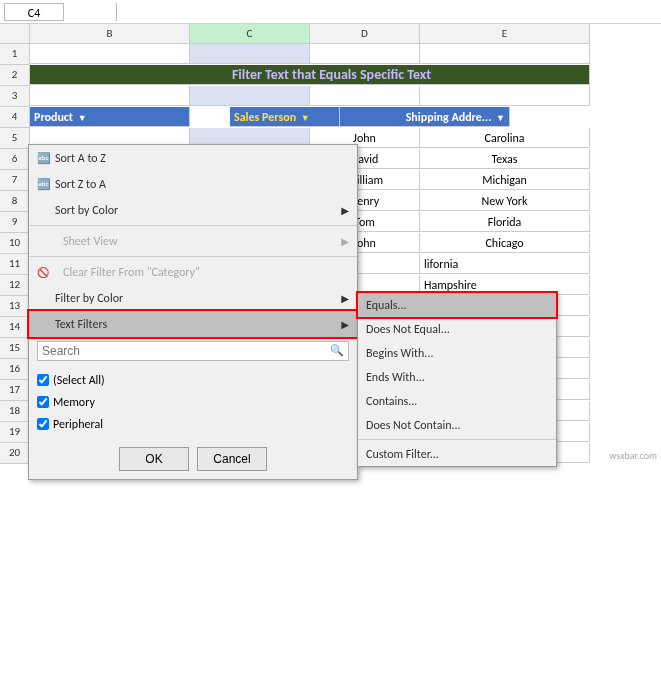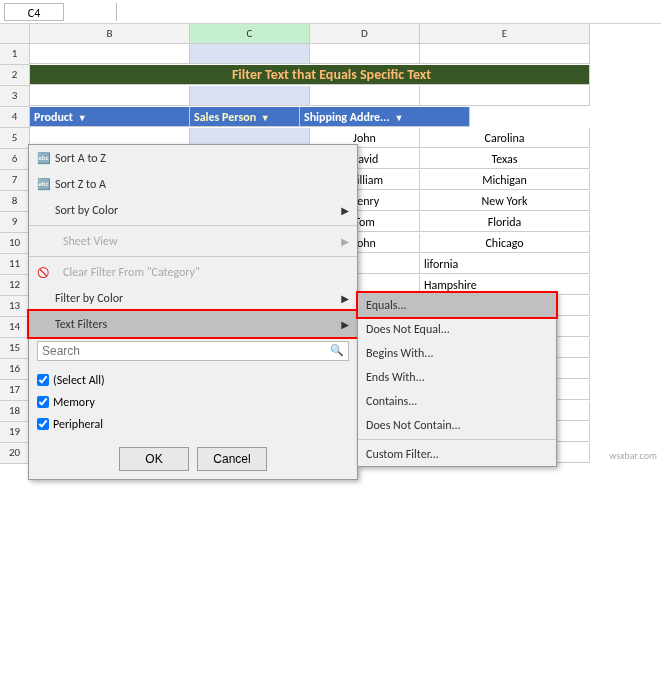--- a/index.html
+++ b/index.html
@@ -24,21 +24,21 @@
     .row-num { width: 30px; min-width: 30px; background: #f2f2f2; border-right: 1px solid #ccc; border-bottom: 1px solid #ccc; text-align: center; font-size: 11px; line-height: 20px; color: #333; }
     .cell { height: 20px; border-right: 1px solid #ccc; border-bottom: 1px solid #ccc; font-size: 12px; line-height: 20px; padding: 0 4px; overflow: hidden; white-space: nowrap; background: #fff; }
     .cell.center { text-align: center; }
     .cell.col-b { width: 160px; min-width: 160px; }
     .cell.col-c { width: 120px; min-width: 120px; background: #d9e1f2; }
     .cell.col-c.header-cell { background: #4472c4; color: #fff; font-weight: bold; }
     .cell.col-d { width: 110px; min-width: 110px; }
     .cell.col-e { width: 170px; min-width: 170px; }
 
     
-    .title-cell { background: #375623; color: #fdba74; font-weight: bold; font-size: 14px; text-align: center; padding-left: 48px; }
+    .title-cell { background: #375623; color: #c4b5fd; font-weight: bold; font-size: 14px; text-align: center; padding-left: 48px; }
 
     
     .header-row .cell { background: #4472c4; color: #fff; font-weight: bold; font-size: 12px; }
 
     
     .filter-icon { font-size: 9px; margin-left: 2px; }
 
     
     .dropdown-overlay { position: absolute; top: 100px; left: 28px; z-index: 100; display: flex; }
 
@@ -120,22 +120,22 @@
       <div class="row-num">3</div>
       <div class="cell col-b"></div>
       <div class="cell col-c" style="background:#d9e1f2;"></div>
       <div class="cell col-d"></div>
       <div class="cell col-e"></div>
     </div>
 
     <div class="row header-row">
       <div class="row-num" style="background:#f2f2f2;">4</div>
       <div class="cell col-b" style="background:#4472c4;color:#fff;font-weight:bold;">Product <span class="filter-icon">▼</span></div>
-      <div class="cell col-d" style="background:#4472c4;color:#fef9c3;font-weight:bold;">Sales Person <span class="filter-icon">▼</span></div>
-      <div class="cell col-e" style="background:#4472c4;color:#fff;font-weight:bold;">Shipping Addre... <span class="filter-icon">▼</span></div>
+      <div class="cell col-d" style="background:#4472c4;color:#fde047;font-weight:bold;margin-left:40px;">Sales Person <span class="filter-icon">▼</span></div>
+      <div class="cell col-e" style="background:#4472c4;color:#fff;font-weight:bold;text-align:right;">Shipping Addre... <span class="filter-icon">▼</span></div>
     </div>
 
     <div class="row">
       <div class="row-num">5</div>
       <div class="cell col-b"></div>
       <div class="cell col-c" style="background:#d9e1f2;"></div>
       <div class="cell col-d center">John</div>
       <div class="cell col-e center">Carolina</div>
     </div>
 

